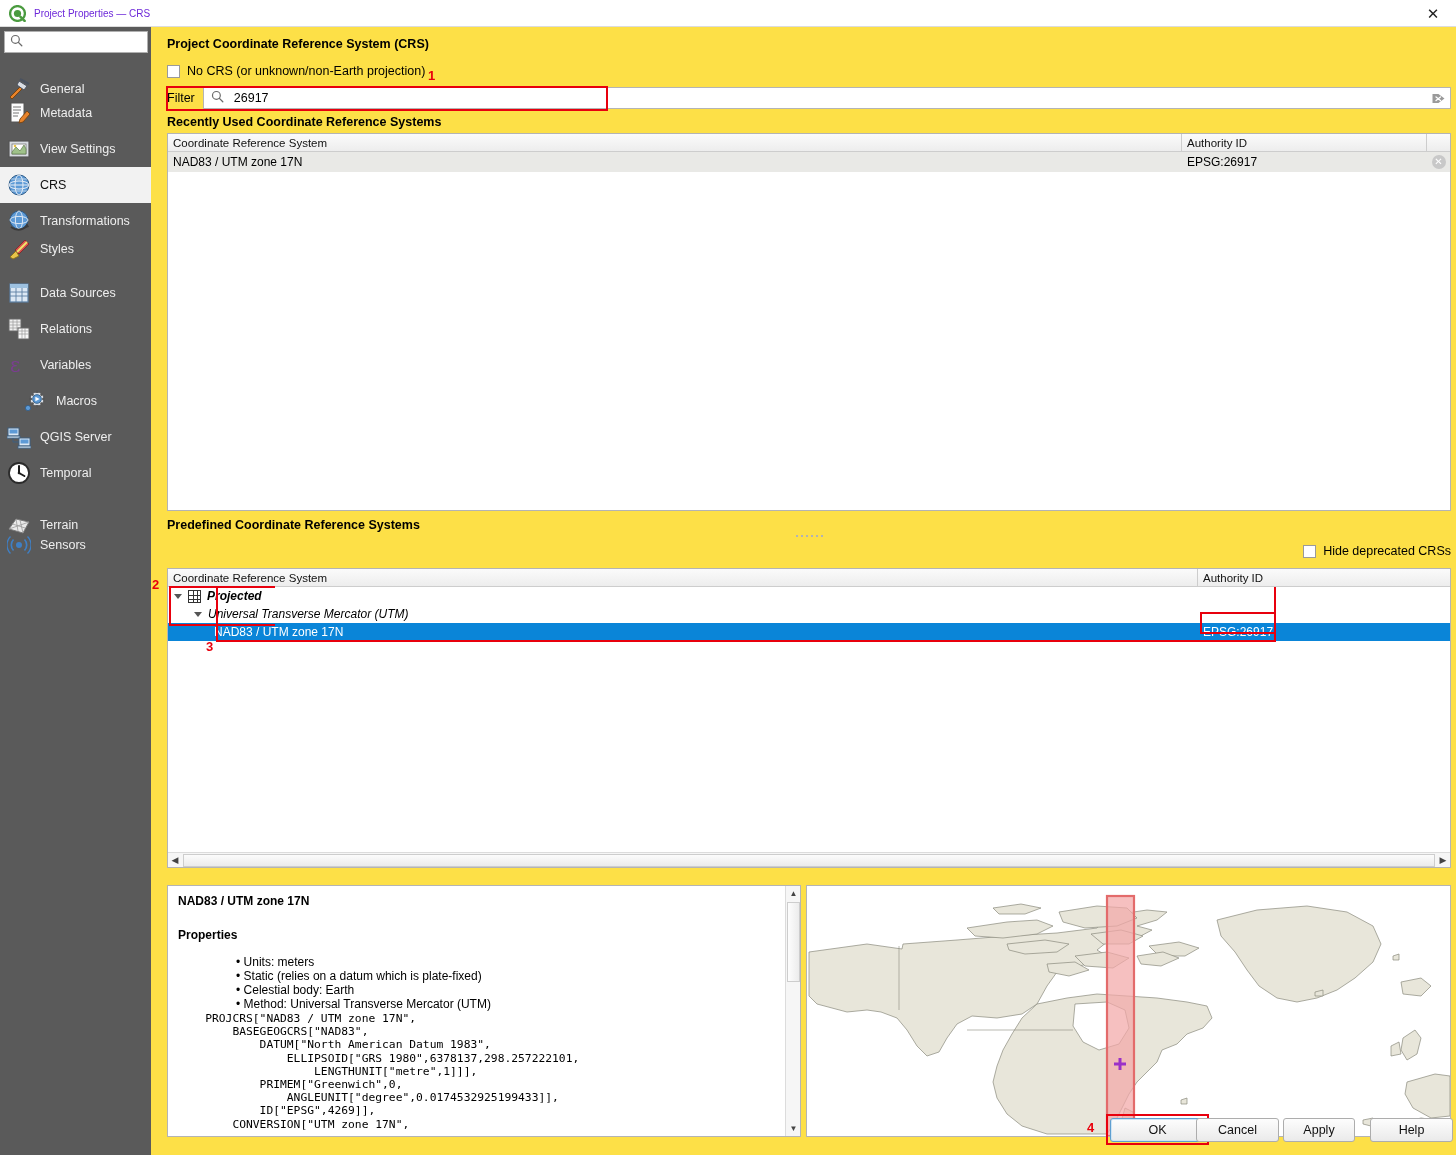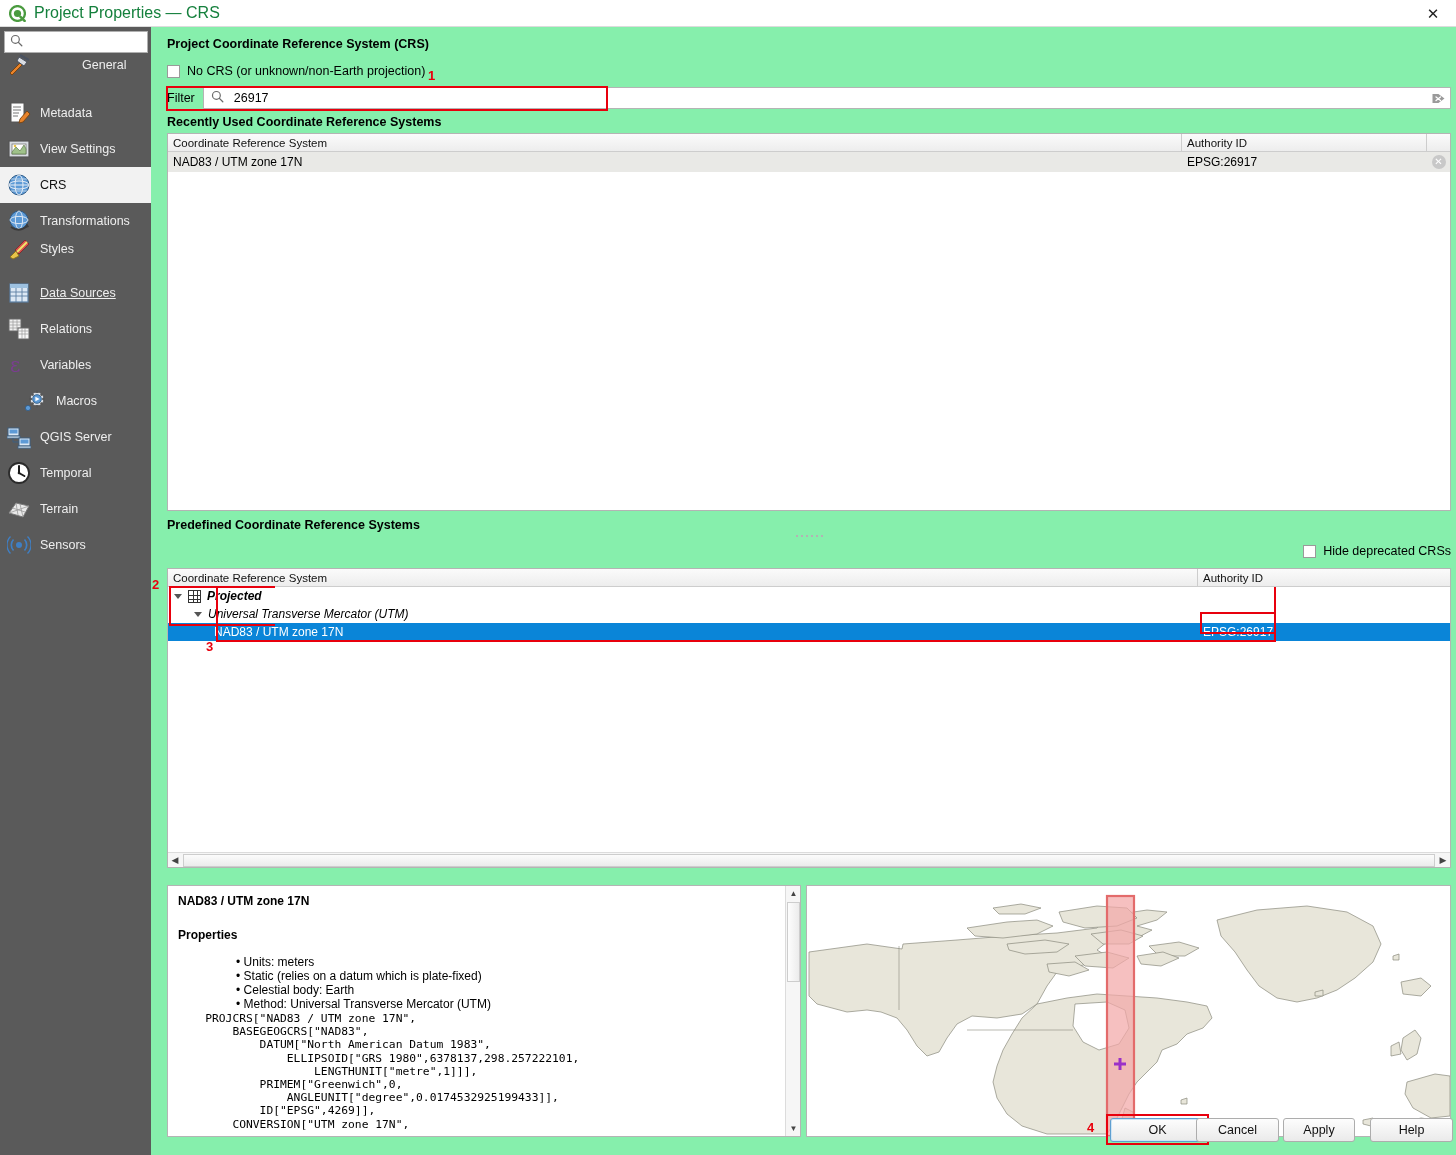--- a/index.html
+++ b/index.html
@@ -17,21 +17,21 @@
   
   #titlebar{
     position:absolute; left:0; top:0; width:1456px; height:27px;
     background:#ffffff; border-bottom:1px solid #dcdcdc;
     display:flex; align-items:center;
   }
   #titlebar .tb-icon{
     width:17px;height:17px;margin-left:9px;margin-right:8px;
     position:relative; flex:none;
   }
-  #titlebar .tb-title{ font-size:16px; color:#15803d; }
+  #titlebar .tb-title{ font-size:10px; color:#6d28d9; }
   #titlebar .tb-close{
     position:absolute;right:0;top:0;width:46px;height:27px;
     display:flex;align-items:center;justify-content:center;
     font-size:15px;color:#222;cursor:default;
   }
 
   
   #sidebar{
     position:absolute;left:0;top:27px;width:151px;height:1128px;
     background:#5a5a5a;
@@ -54,21 +54,21 @@
   }
   .sb-item.sel{ background:#f2f2f2; color:#111; }
   .sb-item .ico{
     width:24px;height:24px;margin-left:7px;margin-right:9px;flex:none;
     position:relative;
   }
 
   
   #main{
     position:absolute;left:151px;top:27px;width:1305px;height:1128px;
-    background:#86efac;
+    background:#fde047;
   }
   .sect-title{
     position:absolute;font-weight:bold;font-size:12.5px;color:#000;
   }
 
   
   .cbx{
     width:13px;height:13px;background:#fff;border:1px solid #9a9a9a;
     display:inline-block;vertical-align:middle;flex:none;
   }
@@ -248,21 +248,21 @@
     <span class="mag">
       <svg width="13" height="13" viewBox="0 0 13 13">
         <circle cx="5.4" cy="5.4" r="3.9" fill="none" stroke="#6a6a6a" stroke-width="1.2"></circle>
         <path d="M8.4 8.4 L11.8 11.8" stroke="#6a6a6a" stroke-width="1.3" stroke-linecap="round"></path>
       </svg>
     </span>
     <input id="sb-search-input" placeholder="" style="">
   </div>
 
   <div id="sb-list">
-      <div class="sb-item" style="top: 20px; gap: 42px;">
+      <div class="sb-item" style="top: 44px;">
         <span class="ico"><svg width="24" height="24" viewBox="0 0 24 24">
             <path d="M3 20 L13 10 L15 12 L5 22 Z" fill="#e8832a" stroke="#7a4410" stroke-width="1"></path>
             <path d="M12 4 L20 9 L17 13 L10 8 Z" fill="#d9dde3" stroke="#4a5260" stroke-width="1"></path>
             <path d="M13 2 L22 7" stroke="#4a5260" stroke-width="2.2"></path>
           </svg></span>
         <span>General</span>
       </div>
       <div class="sb-item" style="top: 68px;">
         <span class="ico"><svg width="24" height="24" viewBox="0 0 24 24">
             <rect x="4" y="2" width="13" height="19" fill="#fdfdfd" stroke="#555" stroke-width="1"></rect>
@@ -301,21 +301,21 @@
         <span>Transformations</span>
       </div>
       <div class="sb-item" style="top: 204px;">
         <span class="ico"><svg width="24" height="24" viewBox="0 0 24 24">
             <path d="M3 20 L9 14 L12 19 L6 22 Z" fill="#e8c44a" stroke="#8a6f18" stroke-width="0.9"></path>
             <path d="M8 13 L18 3 L22 7 L12 17 Z" fill="#d94f4f" stroke="#7d2a2a" stroke-width="0.9"></path>
             <path d="M10 15 L20 5" stroke="#f0e46a" stroke-width="2"></path>
           </svg></span>
         <span>Styles</span>
       </div>
-      <div class="sb-item" style="top: 248px; text-decoration: underline;">
+      <div class="sb-item" style="top: 248px;">
         <span class="ico"><svg width="24" height="24" viewBox="0 0 24 24">
             <rect x="3" y="3" width="18" height="18" fill="#dce8f4" stroke="#5b7fa3" stroke-width="1.2"></rect>
             <rect x="3" y="3" width="18" height="4" fill="#9dc1e0"></rect>
             <path d="M3 11h18M3 15h18M9 7v14M15 7v14" stroke="#5b7fa3" stroke-width="0.9"></path>
           </svg></span>
         <span>Data Sources</span>
       </div>
       <div class="sb-item" style="top: 284px;">
         <span class="ico"><svg width="24" height="24" viewBox="0 0 24 24">
             <rect x="2" y="2" width="12" height="12" fill="#f0f0f0" stroke="#666" stroke-width="1"></rect>
@@ -357,21 +357,21 @@
       </div>
       <div class="sb-item" style="top: 428px;">
         <span class="ico"><svg width="24" height="24" viewBox="0 0 24 24">
             <circle cx="12" cy="12" r="10" fill="#fff" stroke="#2b2b2b" stroke-width="1.8"></circle>
             <path d="M12 12 L12 5" stroke="#1a1a1a" stroke-width="2" stroke-linecap="round"></path>
             <path d="M12 12 L17.4 15" stroke="#1a1a1a" stroke-width="2" stroke-linecap="round"></path>
             <circle cx="12" cy="12" r="1.3" fill="#1a1a1a"></circle>
           </svg></span>
         <span>Temporal</span>
       </div>
-      <div class="sb-item" style="top: 464px;">
+      <div class="sb-item" style="top: 480px;">
         <span class="ico"><svg width="24" height="24" viewBox="0 0 24 24">
             <path d="M2 16 L9 6 L22 9 L16 20 Z" fill="#eaeaea" stroke="#7a7a7a" stroke-width="1"></path>
             <path d="M9 6 L11 18 M2 16 L22 9 M5.5 11 L18 15 M13 7 L16 20" stroke="#9a9a9a" stroke-width="0.8"></path>
           </svg></span>
         <span>Terrain</span>
       </div>
       <div class="sb-item" style="top: 500px;">
         <span class="ico"><svg width="24" height="24" viewBox="0 0 24 24">
             <circle cx="12" cy="12" r="3" fill="#3f7fc4"></circle>
             <path d="M6.5 6.5 A8 8 0 0 0 6.5 17.5" stroke="#3f7fc4" stroke-width="1.7" fill="none"></path>

